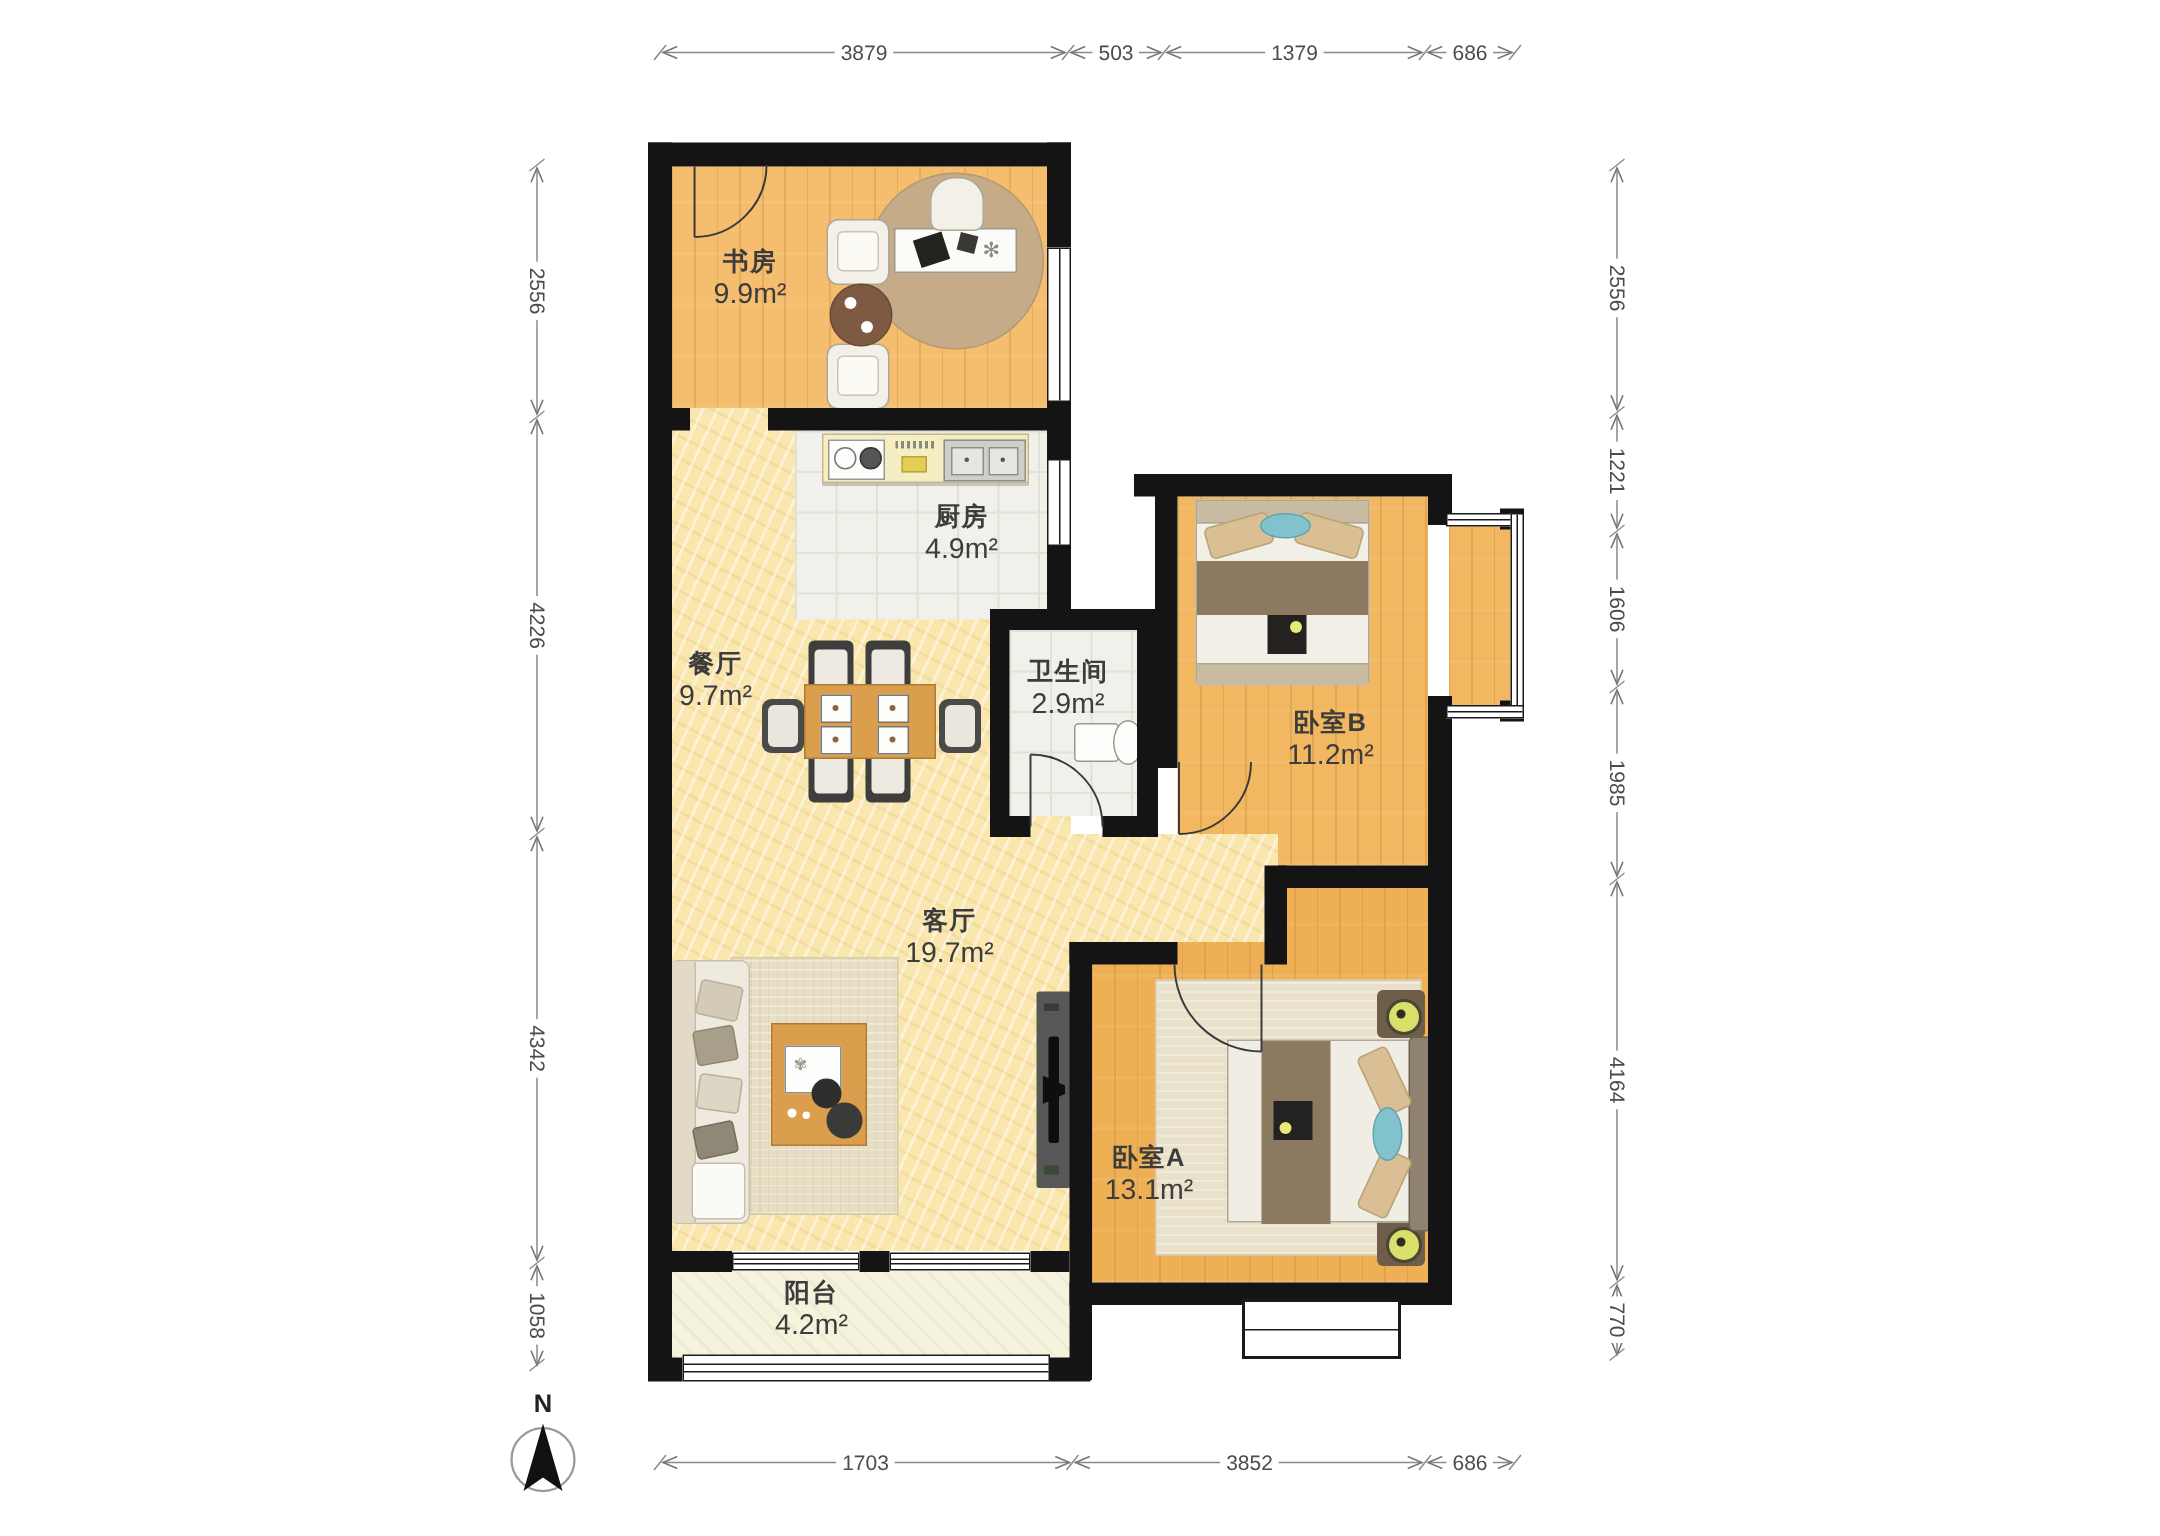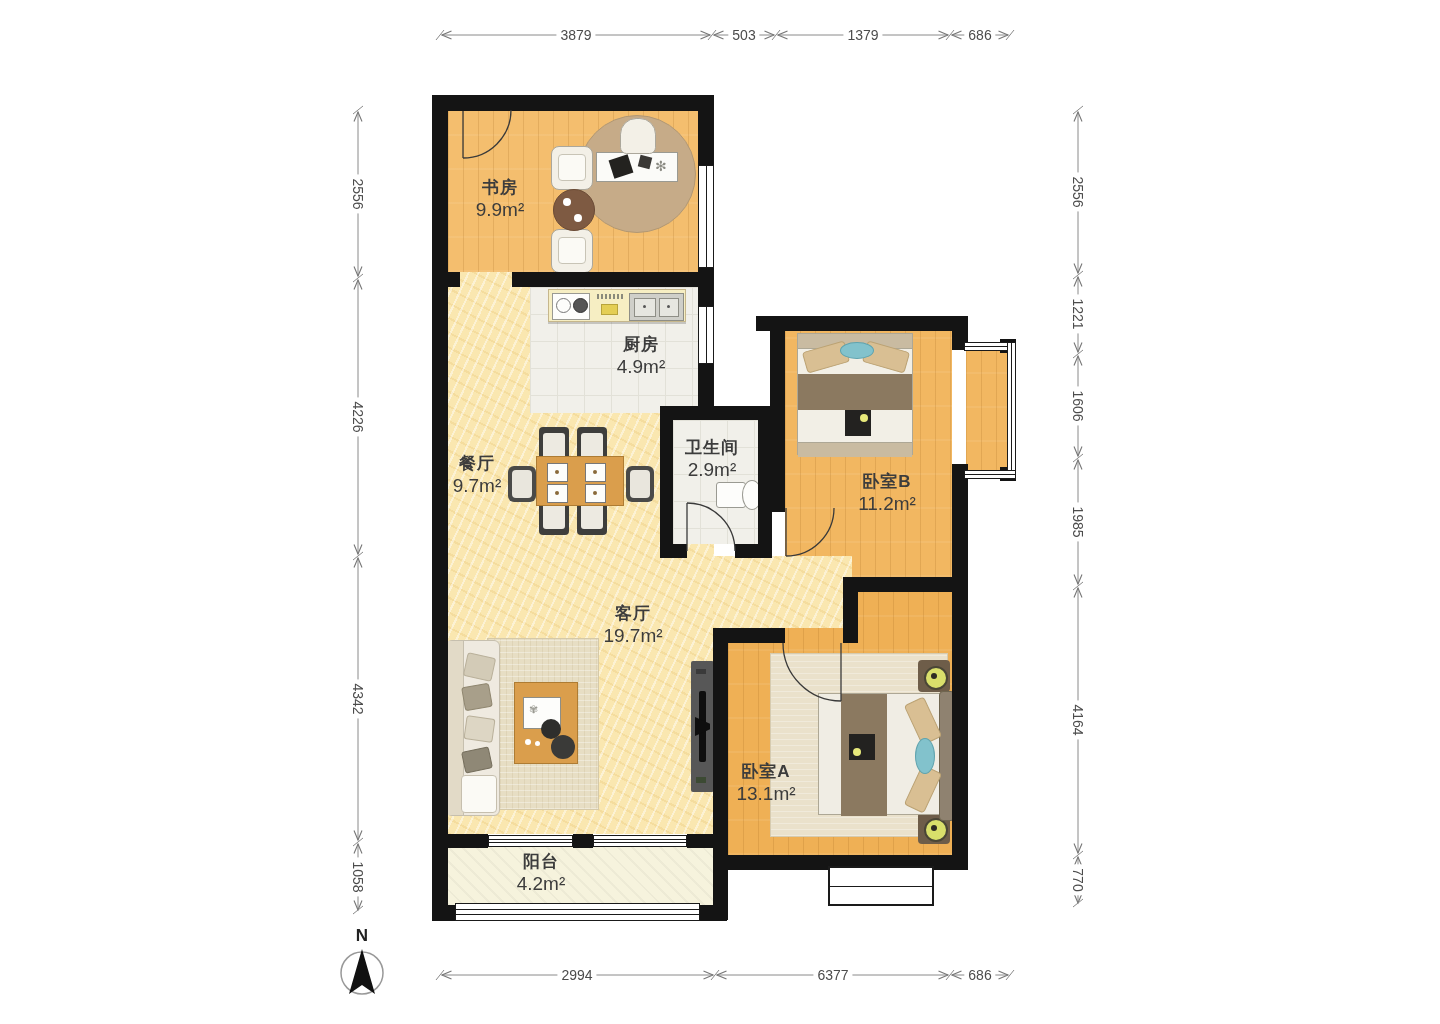--- a/index.html
+++ b/index.html
@@ -102,22 +102,22 @@
     <g>
       <circle cx="362" cy="973" r="21" fill="none" stroke="#999" stroke-width="1.5"></circle>
       <path d="M362,949 L375,994 L362,985 L349,994 Z" fill="#111"></path>
     </g>
   </svg>
 
   <div class="dim-h" style="left:576px;top:35px">3879</div>
   <div class="dim-h" style="left:744px;top:35px">503</div>
   <div class="dim-h" style="left:863px;top:35px">1379</div>
   <div class="dim-h" style="left:980px;top:35px">686</div>
-  <div class="dim-h" style="left:577px;top:975px">2994</div>
-  <div class="dim-h" style="left:833px;top:975px">6377</div>
+  <div class="dim-h" style="left:577px;top:975px">1703</div>
+  <div class="dim-h" style="left:833px;top:975px">3852</div>
   <div class="dim-h" style="left:980px;top:975px">686</div>
   <div class="dim-v" style="left:358px;top:194px">2556</div>
   <div class="dim-v" style="left:358px;top:417px">4226</div>
   <div class="dim-v" style="left:358px;top:699px">4342</div>
   <div class="dim-v" style="left:358px;top:877px">1058</div>
   <div class="dim-v" style="left:1078px;top:192px">2556</div>
   <div class="dim-v" style="left:1078px;top:314px">1221</div>
   <div class="dim-v" style="left:1078px;top:406px">1606</div>
   <div class="dim-v" style="left:1078px;top:522px">1985</div>
   <div class="dim-v" style="left:1078px;top:720px">4164</div>
@@ -318,29 +318,29 @@
         <line x1="786" y1="508" x2="786" y2="556"></line>
         <path d="M786,556 A48,48 0 0 0 834,508"></path>
       </g>
       <g>
         <line x1="841" y1="643" x2="841" y2="701"></line>
         <path d="M783,643 A58,58 0 0 0 841,701"></path>
       </g>
     </g>
   </svg>
 
-  <div class="room-label" style="left:500px;top:177px">
+  <div class="room-label" style="left:500px;top:164px">
     <div class="nm">书房</div>
       <div class="ar">9.9m²</div>
   </div>
   <div class="room-label" style="left:641px;top:334px">
     <div class="nm">厨房</div>
       <div class="ar">4.9m²</div>
   </div>
-  <div class="room-label" style="left:477px;top:453px">
+  <div class="room-label" style="left:477px;top:432px">
     <div class="nm">餐厅</div>
       <div class="ar">9.7m²</div>
   </div>
   <div class="room-label" style="left:712px;top:437px">
     <div class="nm">卫生间</div>
       <div class="ar">2.9m²</div>
   </div>
   <div class="room-label" style="left:887px;top:471px">
     <div class="nm">卧室B</div>
       <div class="ar">11.2m²</div>

